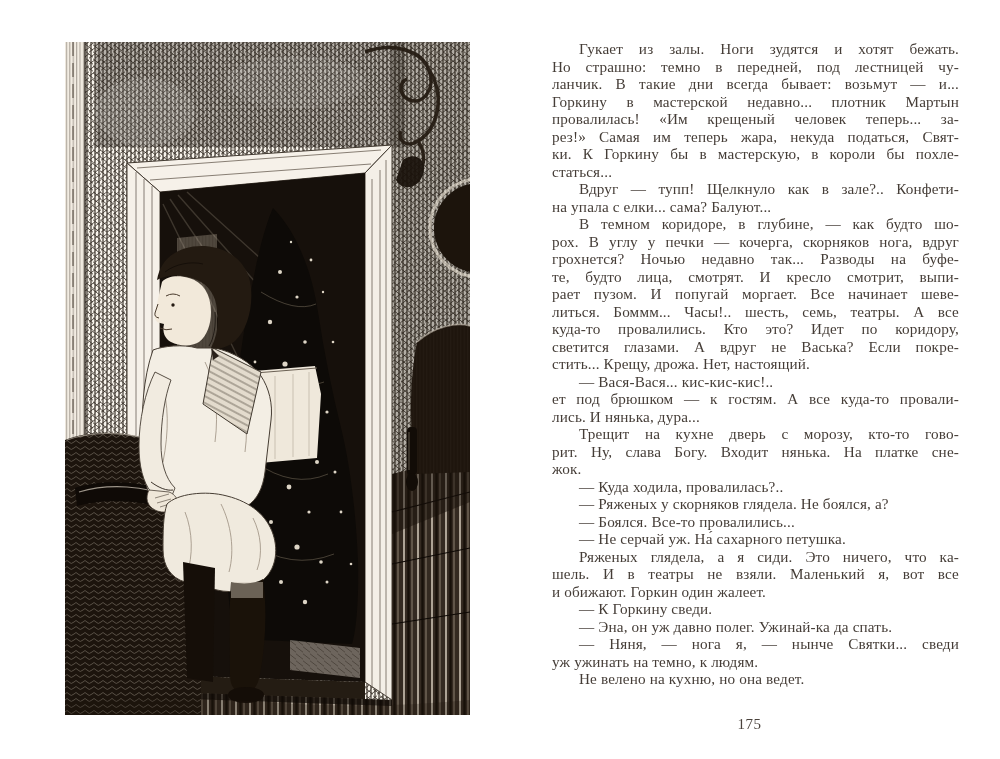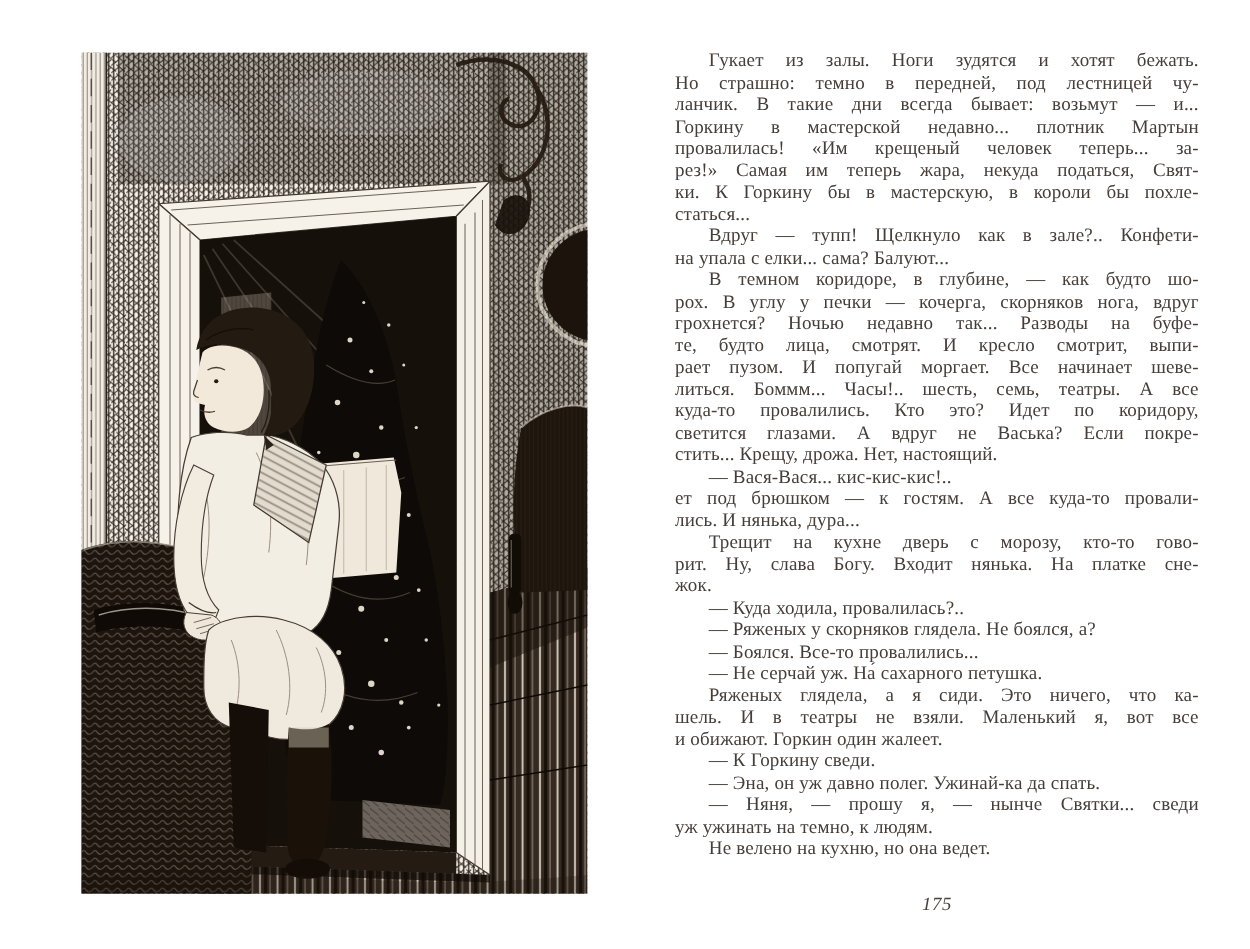--- a/index.html
+++ b/index.html
@@ -9,27 +9,27 @@
   }
   .spread{position:relative;width:1000px;height:759px;background:#ffffff;}
   .page-left{position:absolute;left:0;top:0;width:500px;height:759px;}
   .illustration{position:absolute;left:65px;top:42px;width:405px;height:673px;margin:0;}
   .page-right{position:absolute;left:500px;top:0;width:500px;height:759px;}
   .text-col{
     position:absolute;left:40px;top:40px;width:419px;
     font-size:15.2px;line-height:17.5px;color:#453d37;
     letter-spacing:0.15px;
   }
-  .ln{height:17.5px;overflow:hidden;text-align:justify;}
+  .ln{height:17.5px;overflow:hidden;text-align:justify;margin-left:12px;}
   .ln.j{text-align-last:justify;}
   .ln.l{text-align-last:left;}
   .ln.i{text-indent:27px;}
   .pageno{
     position:absolute;left:40px;top:716px;width:419px;text-align:center;
-    font-size:15px;color:#4a423c;letter-spacing:0.5px;font-style:italic;
+    font-size:15px;color:#4a423c;letter-spacing:0.5px;
   }
 </style>
 </head>
 <body>
 
 <div class="spread">
 
   <div class="page-left">
     <figure class="illustration" aria-label="ink-drawing-child-on-armchair-by-doorway-with-christmas-tree">
       <svg width="405" height="673" viewBox="0 0 405 673">
@@ -258,20 +258,20 @@
       <div class="ln l">жок.</div>
       <div class="ln i l">— Куда ходила, провалилась?..</div>
       <div class="ln i l">— Ряженых у скорняков глядела. Не боялся, а?</div>
       <div class="ln i l">— Боялся. Все-то провалились...</div>
       <div class="ln i l">— Не серчай уж. На́ сахарного петушка.</div>
       <div class="ln i j">Ряженых глядела, а я сиди. Это ничего, что ка-</div>
       <div class="ln j">шель. И в театры не взяли. Маленький я, вот все</div>
       <div class="ln l">и обижают. Горкин один жалеет.</div>
       <div class="ln i l">— К Горкину сведи.</div>
       <div class="ln i l">— Эна, он уж давно полег. Ужинай-ка да спать.</div>
-      <div class="ln i j">— Няня, — прошу я, — нынче Святки... сведи</div>
+      <div class="ln i j">— Няня, — нога я, — нынче Святки... сведи</div>
       <div class="ln l">уж ужинать на темно, к людям.</div>
       <div class="ln i l">Не велено на кухню, но она ведет.</div>
     </div>
     <div class="pageno">175</div>
   </div>
 
 </div>
 
 </body></html>

